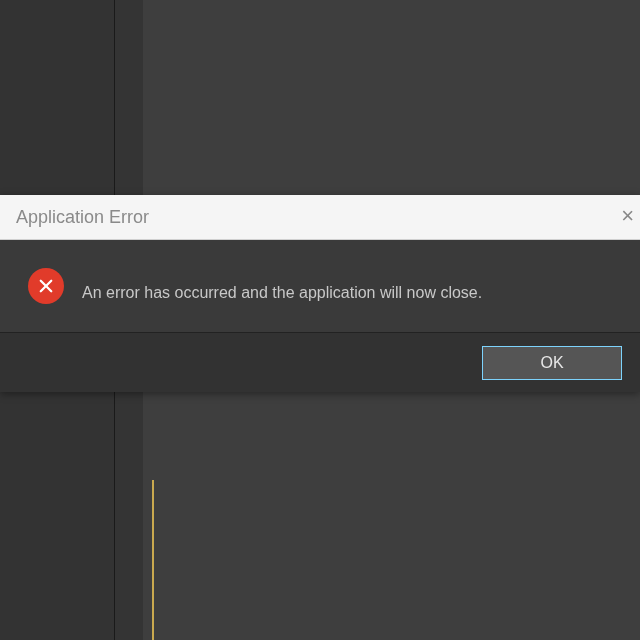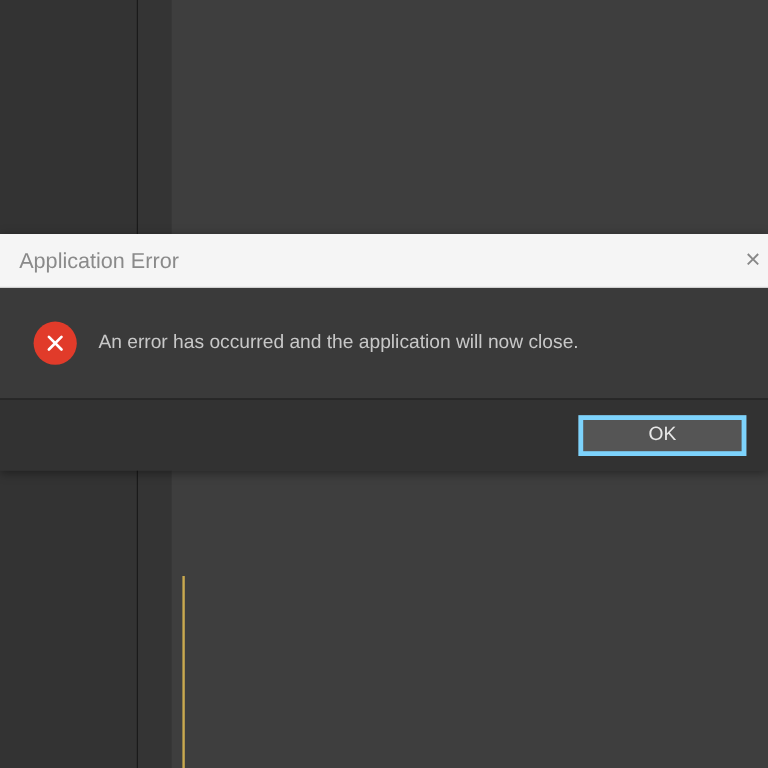--- a/index.html
+++ b/index.html
@@ -71,21 +71,21 @@
       font-size: 22px;
       font-weight: 300;
       position: absolute;
       right: 6px;
       top: 8px;
     }
     .content {
       background: #3a3a3a;
       padding: 28px 18px 28px 28px;
       display: flex;
-      align-items: center;
+      align-items: flex-end;
       gap: 18px;
     }
     .error-icon {
       width: 36px;
       height: 36px;
       border-radius: 50%;
       background: #e13b2a;
       display: flex;
       align-items: center;
       justify-content: center;
@@ -104,21 +104,21 @@
       background: #323232;
       border-top: 1px solid #222;
       height: 60px;
       display: flex;
       align-items: center;
       justify-content: flex-end;
       padding-right: 18px;
     }
     .ok-button {
       background: #555555;
-      border: 4px solid #7dd3fc;
+      border: 1px solid #7dd3fc;
       color: #e8e8e8;
       font-size: 16px;
       width: 140px;
       height: 34px;
       cursor: pointer;
       font-family: inherit;
     }
   </style>
 </head>
 <body>

